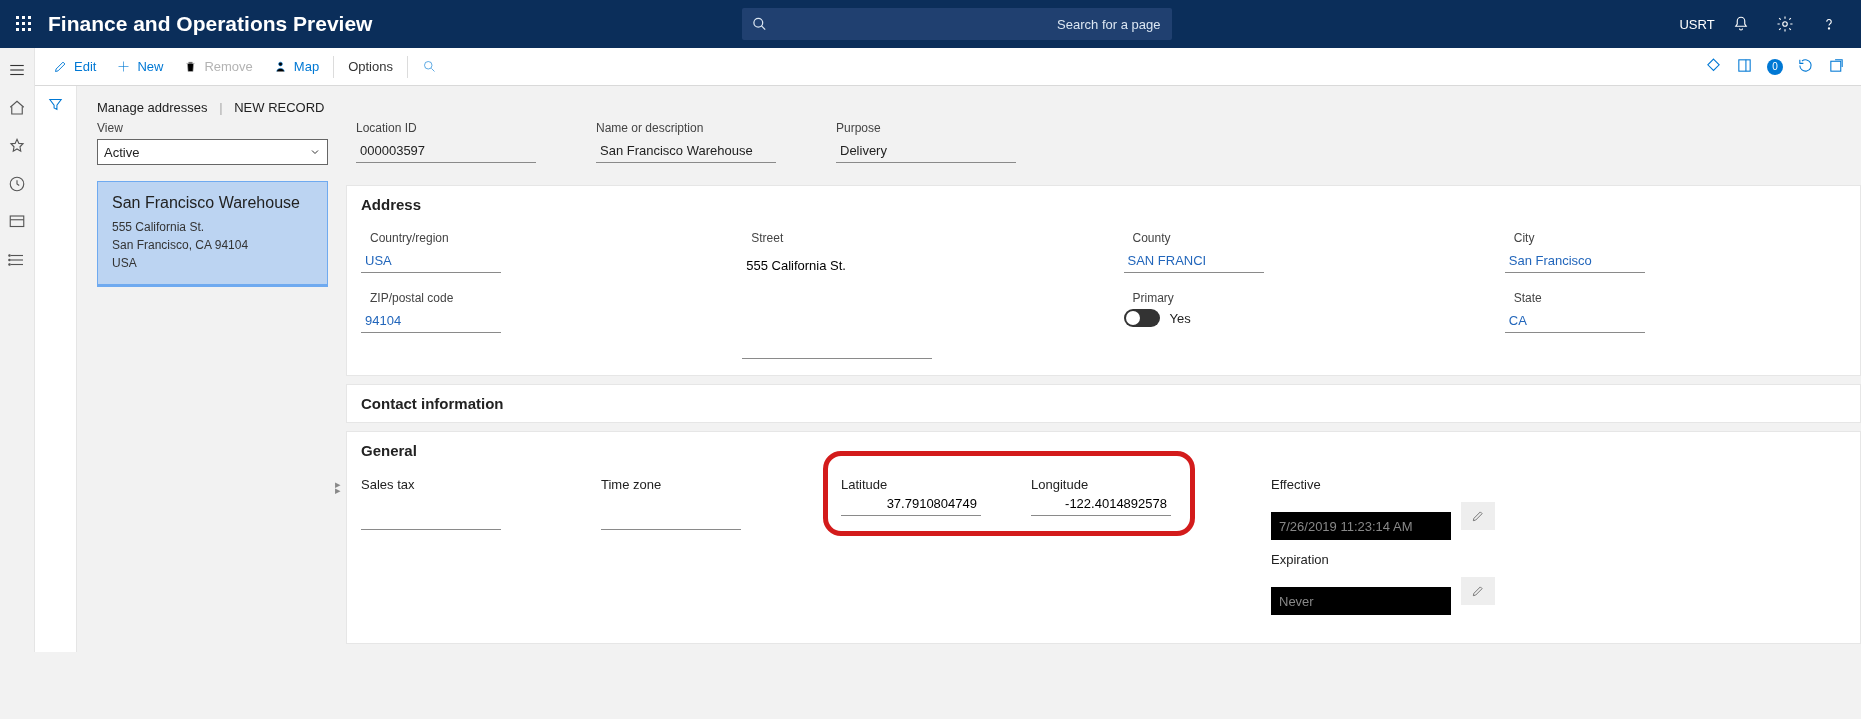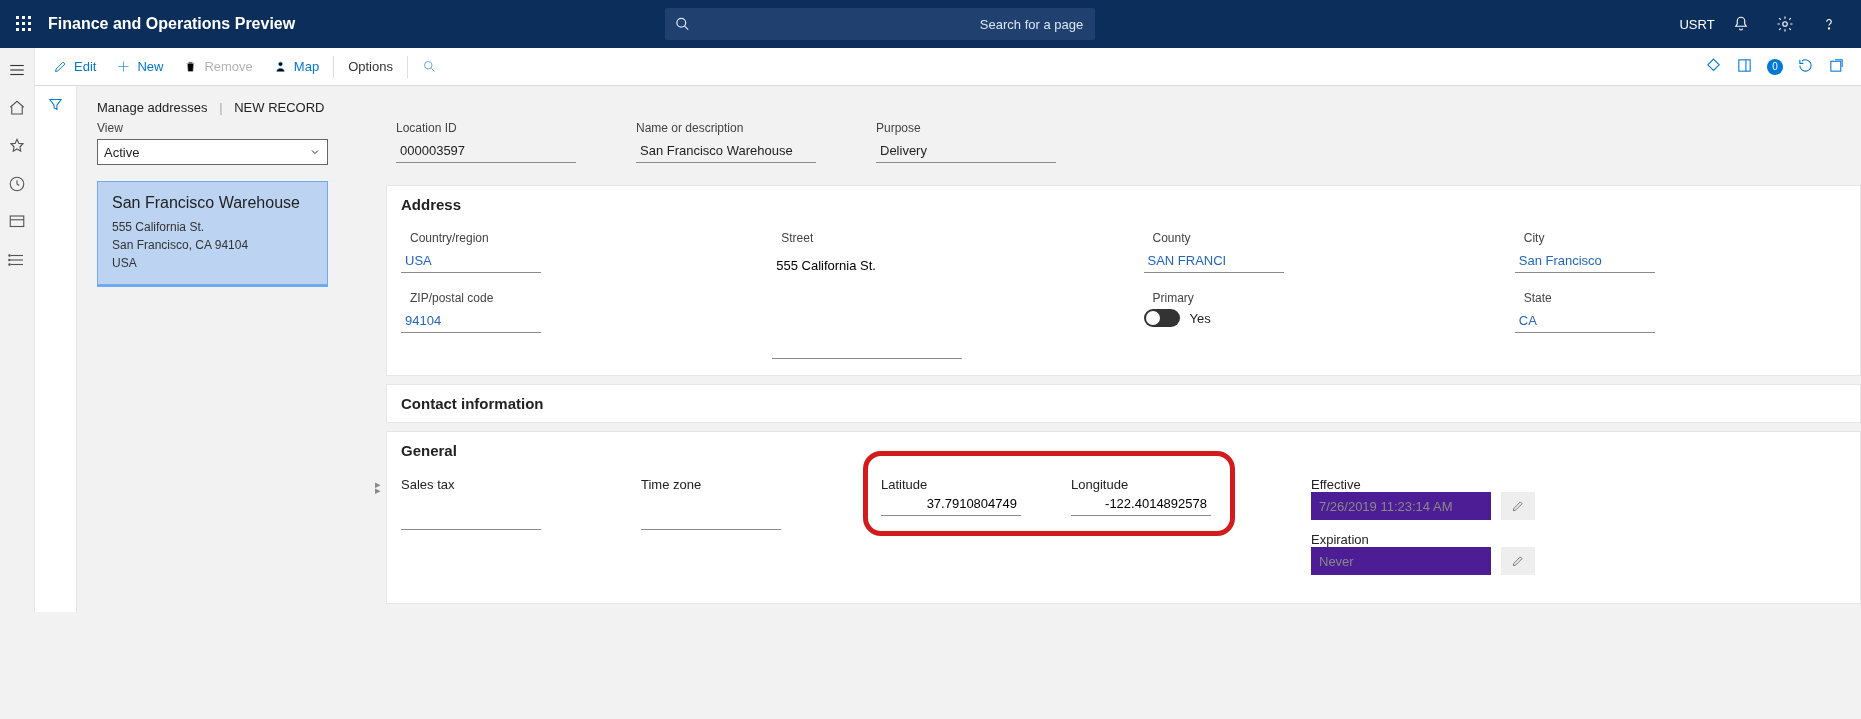--- a/index.html
+++ b/index.html
@@ -17,21 +17,21 @@
     --card-sel:#bcd4f2;
     --card-sel-line:#6faaf0;
     --highlight-red:#d31b1b;
   }
   *{box-sizing:border-box;}
   html,body{margin:0;padding:0;font-family:"Segoe UI","Segoe UI Web",Arial,sans-serif;font-size:13px;color:var(--text);background:var(--page-bg);width:1861px;}
   
   .topnav{height:48px;background:var(--nav-bg);color:var(--nav-fg);display:flex;align-items:center;}
   .waffle{width:48px;height:48px;display:flex;align-items:center;justify-content:center;cursor:pointer;}
   .waffle svg{width:16px;height:16px;}
-  .appname{font-size:16px;font-weight:600;padding-left:0px;white-space:nowrap;}
+  .appname{font-size:21px;font-weight:600;padding-left:0px;white-space:nowrap;}
   .search-wrap{flex:0 0 430px;margin-left:370px;}
   .search{display:flex;align-items:center;background:#204070;border-radius:2px;height:32px;padding:0 10px;color:#dbe6f2;}
   .search svg{width:16px;height:16px;margin-right:8px;stroke:#dbe6f2;}
   .search input{background:transparent;border:none;outline:none;color:#bef264;font-size:13px;width:100%;text-align:right;}
   .search input::placeholder{color:#dbe6f2;}
   .nav-spacer{flex:1;}
   .nav-icons{display:flex;align-items:center;padding-right:10px;}
   .nav-icons .nav-item{height:48px;min-width:44px;display:flex;align-items:center;justify-content:center;cursor:pointer;color:#fff;}
   .nav-icons .company{font-size:13px;}
   .nav-icons svg{width:18px;height:18px;stroke:#fff;fill:none;stroke-width:1.5;}
@@ -54,21 +54,21 @@
   .tb-right{display:flex;align-items:center;gap:14px;padding-right:8px;}
   .tb-right svg{width:17px;height:17px;stroke:var(--accent);fill:none;stroke-width:1.5;}
   .badge{background:var(--accent);color:#fff;border-radius:9px;font-size:10px;min-width:16px;height:16px;display:flex;align-items:center;justify-content:center;padding:0 4px;}
   
   .body{display:flex;}
   .filtercol{width:42px;min-width:42px;background:#fff;border-right:1px solid #e5e5e5;display:flex;justify-content:center;padding-top:10px;}
   .filtercol svg{width:17px;height:17px;stroke:var(--accent);fill:none;stroke-width:1.5;}
   .content{flex:1;padding:0;}
   .crumb{padding:14px 20px 6px;font-size:13px;}
   .crumb .sep{color:#aaa;margin:0 8px;}
-  .page-grid{display:flex;padding:0 0 0 20px;gap:40px;}
+  .page-grid{display:flex;padding:0 0 0 20px;}
   .listcol{width:245px;padding-right:14px;}
   .detailcol{flex:1;padding-left:4px;padding-right:0;}
   .field-lbl{font-size:12px;color:#444;margin-bottom:4px;}
   .selectbox{border:1px solid #666;background:#fff;height:26px;display:flex;align-items:center;justify-content:space-between;padding:0 6px;width:100%;cursor:pointer;}
   .selectbox svg{width:12px;height:12px;stroke:#333;fill:none;stroke-width:2;}
   .list-card{margin-top:16px;background:var(--card-sel);border:1px solid var(--card-sel-line);border-bottom:3px solid var(--card-sel-line);padding:12px 14px;cursor:pointer;}
   .list-card .title{font-size:16px;font-weight:400;margin-bottom:6px;color:#222;}
   .list-card .line{font-size:12px;color:#333;line-height:1.5;}
   
   .headfields{display:flex;gap:60px;padding:0 10px 14px;}
@@ -77,21 +77,21 @@
   
   .section{background:var(--panel-bg);border:1px solid #e6e6e6;margin:8px 0 8px 0;position:relative;}
   .section-head{padding:10px 14px;font-size:15px;font-weight:600;cursor:pointer;display:flex;align-items:center;justify-content:space-between;}
   .section-body{padding:8px 14px 16px;}
   .grid{display:grid;grid-template-columns:repeat(4,1fr);column-gap:40px;row-gap:18px;}
   .fgroup .lbl{font-size:12px;color:#444;margin-bottom:4px;margin-left:9px;}
   .finput{border:none;border-bottom:1px solid var(--input-line);height:24px;padding:0 4px;font-size:13px;width:140px;background:transparent;}
   .finput.link{color:var(--link);}
   .finput.right{text-align:right;width:140px;}
   .finput.wide{width:190px;}
-  .finput.ro{background:#4c1d95;border:none;height:28px;padding:0 8px;width:180px;color:#888;}
+  .finput.ro{background:#000000;border:none;height:28px;padding:0 8px;width:180px;color:#888;margin-top:20px;}
   .toggle{display:flex;align-items:center;gap:10px;}
   .toggle .sw{width:36px;height:18px;border-radius:9px;background:#333;position:relative;cursor:pointer;}
   .toggle .sw::after{content:"";position:absolute;width:14px;height:14px;border-radius:50%;background:#fff;top:2px;left:2px;}
   
   .gen-grid{display:flex;gap:40px;align-items:flex-start;}
   .gen-col{min-width:200px;}
   .gen-col.coords{position:relative;display:flex;gap:50px;}
   .redbox{position:absolute;border:5px solid var(--highlight-red);border-radius:18px;left:-18px;top:-26px;right:-24px;bottom:-20px;pointer-events:none;}
   .gen-col.dates .row{display:flex;align-items:center;gap:10px;margin-bottom:12px;}
   .editbtn{width:34px;height:28px;background:#eee;display:flex;align-items:center;justify-content:center;cursor:pointer;}

